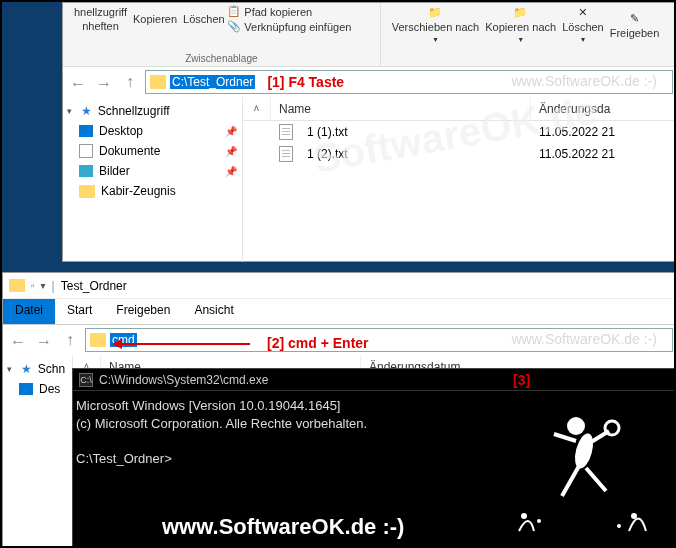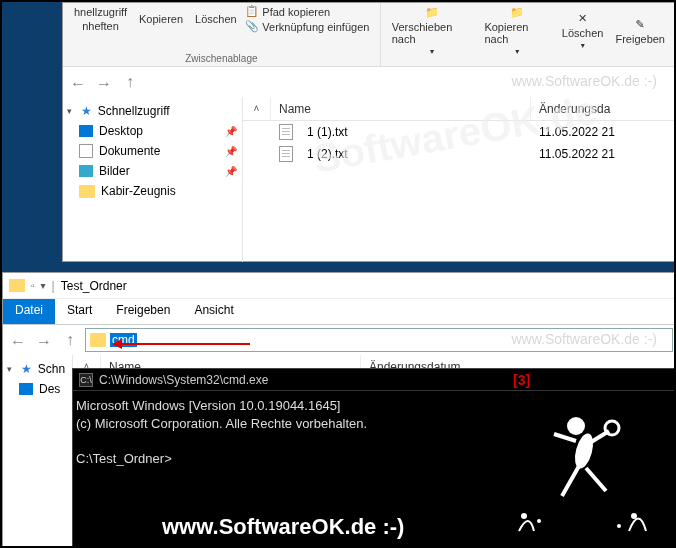--- a/index.html
+++ b/index.html
@@ -3,21 +3,21 @@
 <meta charset="utf-8">
 <style>
 * { margin: 0; padding: 0; box-sizing: border-box; font-family: "Segoe UI", Arial, sans-serif; }
 body { width: 676px; height: 548px; background: #0d3d6b; position: relative; overflow: hidden; border: 2px solid #000; }
 
 .window1 { position: absolute; left: 60px; top: 0; width: 616px; height: 260px; background: #fff; border: 1px solid #999; }
 .window2 { position: absolute; left: 0; top: 270px; width: 676px; height: 278px; background: #fff; border: 1px solid #999; }
 
 .ribbon { background: #f5f5f5; border-bottom: 1px solid #ddd; height: 64px; display: flex; font-size: 11px; color: #333; }
 .rgroup { border-right: 1px solid #ddd; padding: 2px 8px; display: flex; flex-direction: column; justify-content: space-between; }
-.rgroup-top { display: flex; gap: 6px; align-items: center; }
+.rgroup-top { display: flex; align-items: center; }
 .rgroup-label { text-align: center; font-size: 10px; color: #666; }
 .ritem { display: flex; flex-direction: column; align-items: center; gap: 2px; font-size: 11px; cursor: pointer; padding: 1px 3px; }
 .rsmall { display: flex; align-items: center; gap: 3px; font-size: 11px; }
 
 .addressbar-row { display: flex; align-items: center; height: 30px; padding: 2px 4px; gap: 4px; }
 .navbtn { width: 22px; height: 22px; display: flex; align-items: center; justify-content: center; color: #888; cursor: pointer; }
 .addressbar { flex: 1; height: 24px; border: 1px solid #8aa; display: flex; align-items: center; padding: 0 4px; background: #fff; }
 .addressbar .fic { width: 16px; height: 14px; background: #ffd96b; border-radius: 1px; margin-right: 4px; }
 .addr-sel { background: #0078d7; color: #fff; padding: 0 2px; font-size: 12px; }
 
@@ -45,21 +45,21 @@
 .fl-row { display: flex; align-items: center; height: 22px; }
 .fl-row .cell { padding: 2px 8px; }
 .fl-row .cell-name { width: 260px; display: flex; align-items: center; gap: 14px; }
 .txt-icon { width: 14px; height: 16px; background: #fff; border: 1px solid #999; position: relative; }
 .txt-icon::before { content: ""; position: absolute; left: 2px; right: 2px; top: 3px; height: 1px; background: #bbb; box-shadow: 0 3px 0 #bbb, 0 6px 0 #bbb; }
 
 .titlebar { background: #fff; height: 26px; display: flex; align-items: center; gap: 6px; padding: 0 6px; font-size: 12px; border-bottom: 1px solid #eee; }
 .tb-icon { width: 16px; height: 13px; background: #ffd96b; }
 .tabs { display: flex; height: 26px; border-bottom: 1px solid #ccc; font-size: 12px; }
 .tab { padding: 4px 12px; cursor: pointer; }
-.tab-active { background: #0078d7; color: #ffffff; }
+.tab-active { background: #0078d7; color: #000000; }
 
 .cmdwin { position: absolute; left: 70px; top: 366px; width: 606px; height: 180px; background: #000; border: 1px solid #444; }
 .cmd-title { background: #000; color: #ccc; font-size: 12px; height: 22px; display: flex; align-items: center; padding: 0 6px; gap: 6px; border-bottom: 1px solid #333; }
 .cmd-ic { width: 14px; height: 14px; background: #222; border: 1px solid #666; display: flex; align-items: center; justify-content: center; font-size: 9px; color: #ccc; }
 .cmd-body { font-family: Consolas, monospace; color: #ddd; font-size: 13px; padding: 6px 3px; line-height: 1.35; white-space: pre; }
 .annot3 { color: #d00; font-weight: bold; font-size: 14px; position: absolute; left: 440px; top: 3px; }
 
 .arrow { position: absolute; height: 2px; background: #d00; }
 .arrow::before { content: ""; position: absolute; left: -8px; top: -4px; border: 5px solid transparent; border-right: 10px solid #d00; }
 
@@ -119,20 +119,25 @@
             <span>Freigeben</span>
           </div>
       </div>
     </div>
   </div>
 
   <div class="addressbar-row" style="position:relative">
     <div class="navbtn">←</div>
     <div class="navbtn">→</div>
     <div class="navbtn">↑</div>
+    <div class="addressbar">
+      <div class="fic"></div>
+      <span class="addr-sel">C:\Test_Ordner</span>
+      <span class="annot">[1] F4 Taste</span>
+    </div>
     <span class="wmark" style="top:6px">www.SoftwareOK.de :-)</span>
   </div>
 
   <div class="body-split">
     <div class="sidebar">
       <div class="sb-item sb-top">
           <span class="chv">▾</span>
           <span style="color:#2a7fd4">★</span>
           <span>Schnellzugriff</span>
         </div>
@@ -204,20 +209,21 @@
     <div class="navbtn">←</div>
     <div class="navbtn">→</div>
     <div class="navbtn">↑</div>
     <div class="addressbar">
       <div class="fic"></div>
       <span class="addr-sel">cmd</span>
     </div>
     <span class="wmark" style="top:6px">www.SoftwareOK.de :-)</span>
   </div>
   <div class="arrow" style="left:112px;top:70px;width:135px"></div>
+  <span class="annot" style="position:absolute;left:252px;top:62px">[2] cmd + Enter</span>
 
   <div class="body-split" style="height:auto">
     <div class="sidebar" style="width:70px">
       <div class="sb-item sb-top">
           <span class="chv">▾</span>
           <span style="color:#2a7fd4">★</span>
           <span>Schn</span>
         </div>
       <div class="sb-item">
           <span class="ic-blue"></span>

